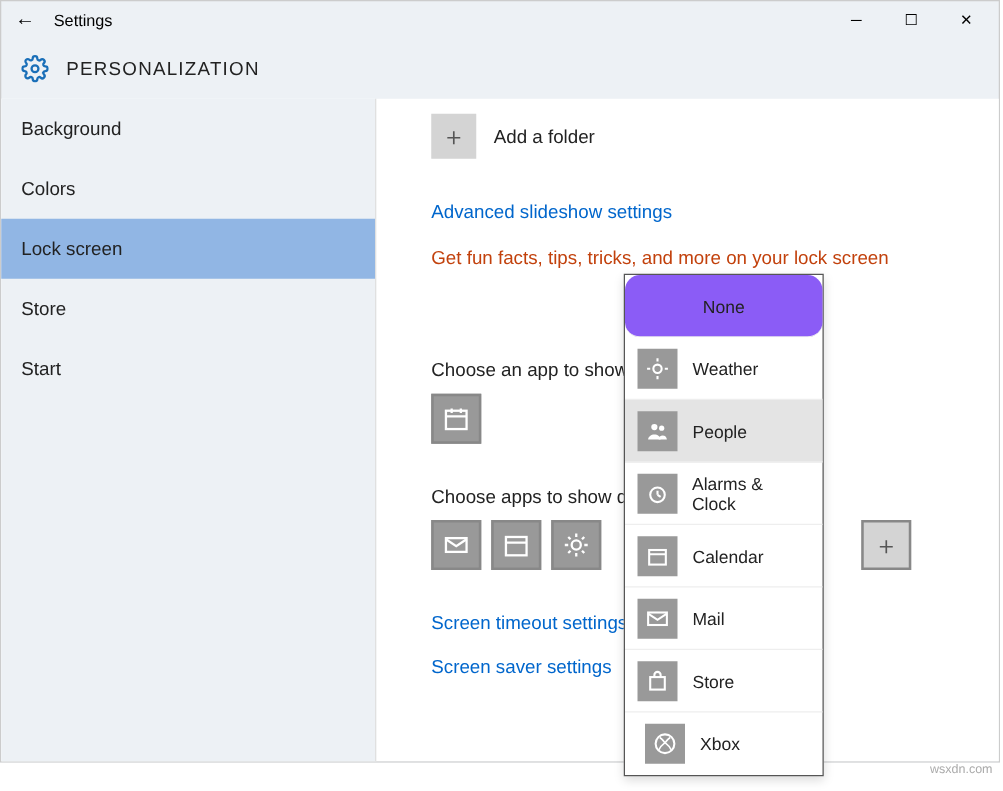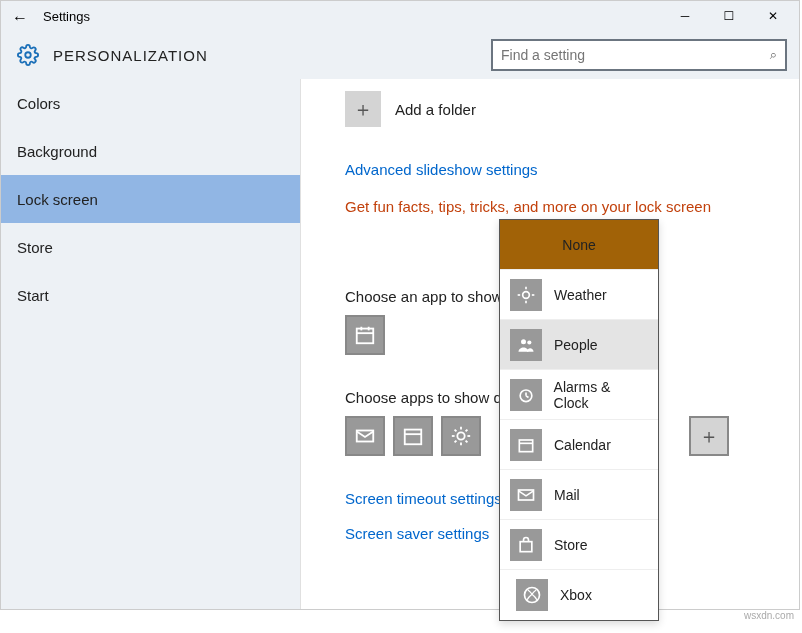--- a/index.html
+++ b/index.html
@@ -31,21 +31,21 @@
     .knob { width: 12px; height: 12px; background: #fff; border-radius: 50%; position: absolute; right: 4px; top: 4px; }
     .section-label { margin-top: 20px; }
     .icon-box { width: 40px; height: 40px; background: #999; border: 2px solid #888; display: flex; align-items: center; justify-content: center; color: #fff; }
     .icon-box svg { width: 22px; height: 22px; }
     .icon-box.plus { background: #d4d4d4; color: #555; font-size: 20px; }
     .icon-row { display: flex; gap: 8px; margin-top: 10px; }
 
     .popup { position: absolute; left: 499px; top: 219px; width: 160px; border: 1px solid #555; background: #fff; z-index: 10; box-shadow: 0 3px 8px rgba(0,0,0,.15); }
     .pop-item { height: 50px; display: flex; align-items: center; padding: 0 10px; font-size: 14px; color: #222; border-bottom: 1px solid #eee; }
     .pop-item:last-child { border-bottom: none; padding-left: 16px; }
-    .pop-item.sel { background: #a16207; justify-content: center; }
+    .pop-item.sel { background: #8b5cf6; justify-content: center; border-radius: 12px; }
     .pop-item.hover { background: #e4e4e4; }
     .pop-icon { width: 32px; height: 32px; background: #999; display: flex; align-items: center; justify-content: center; margin-right: 12px; color: #fff; }
     .pop-icon svg { width: 20px; height: 20px; }
 
     .footer { position: absolute; bottom: 12px; right: 8px; font-size: 10px; color: #aaa; }
   </style>
 </head>
 <body>
 
 <div class="win">
@@ -60,33 +60,29 @@
   </div>
 
   <div class="header">
     <span class="gear">
       <svg viewBox="0 0 24 24" fill="none" stroke="currentColor" stroke-width="2">
           <circle cx="12" cy="12" r="3"></circle>
           <path d="M19.4 15a1.7 1.7 0 00.34 1.87l.06.06a2 2 0 11-2.83 2.83l-.06-.06a1.7 1.7 0 00-1.87-.34 1.7 1.7 0 00-1 1.56V21a2 2 0 11-4 0v-.09a1.7 1.7 0 00-1.11-1.56 1.7 1.7 0 00-1.87.34l-.06.06a2 2 0 11-2.83-2.83l.06-.06a1.7 1.7 0 00.34-1.87 1.7 1.7 0 00-1.56-1H3a2 2 0 110-4h.09a1.7 1.7 0 001.56-1.11 1.7 1.7 0 00-.34-1.87l-.06-.06a2 2 0 112.83-2.83l.06.06a1.7 1.7 0 001.87.34H9a1.7 1.7 0 001-1.56V3a2 2 0 114 0v.09a1.7 1.7 0 001 1.56 1.7 1.7 0 001.87-.34l.06-.06a2 2 0 112.83 2.83l-.06.06a1.7 1.7 0 00-.34 1.87V9a1.7 1.7 0 001.56 1H21a2 2 0 110 4h-.09a1.7 1.7 0 00-1.56 1z"></path>
         </svg>
     </span>
     <div class="htitle">PERSONALIZATION</div>
-    <div class="search">
-      <input placeholder="Find a setting" style="">
-      <span class="search-icon">⌕</span>
-    </div>
   </div>
 
   <div class="body">
     <div class="sidebar">
       <div class="nav-item">
+          <span>Background</span>
+        </div>
+      <div class="nav-item">
           <span>Colors</span>
-        </div>
-      <div class="nav-item">
-          <span>Background</span>
         </div>
       <div class="nav-item active">
           <span>Lock screen</span>
         </div>
       <div class="nav-item">
           <span>Store</span>
         </div>
       <div class="nav-item">
           <span>Start</span>
         </div>

